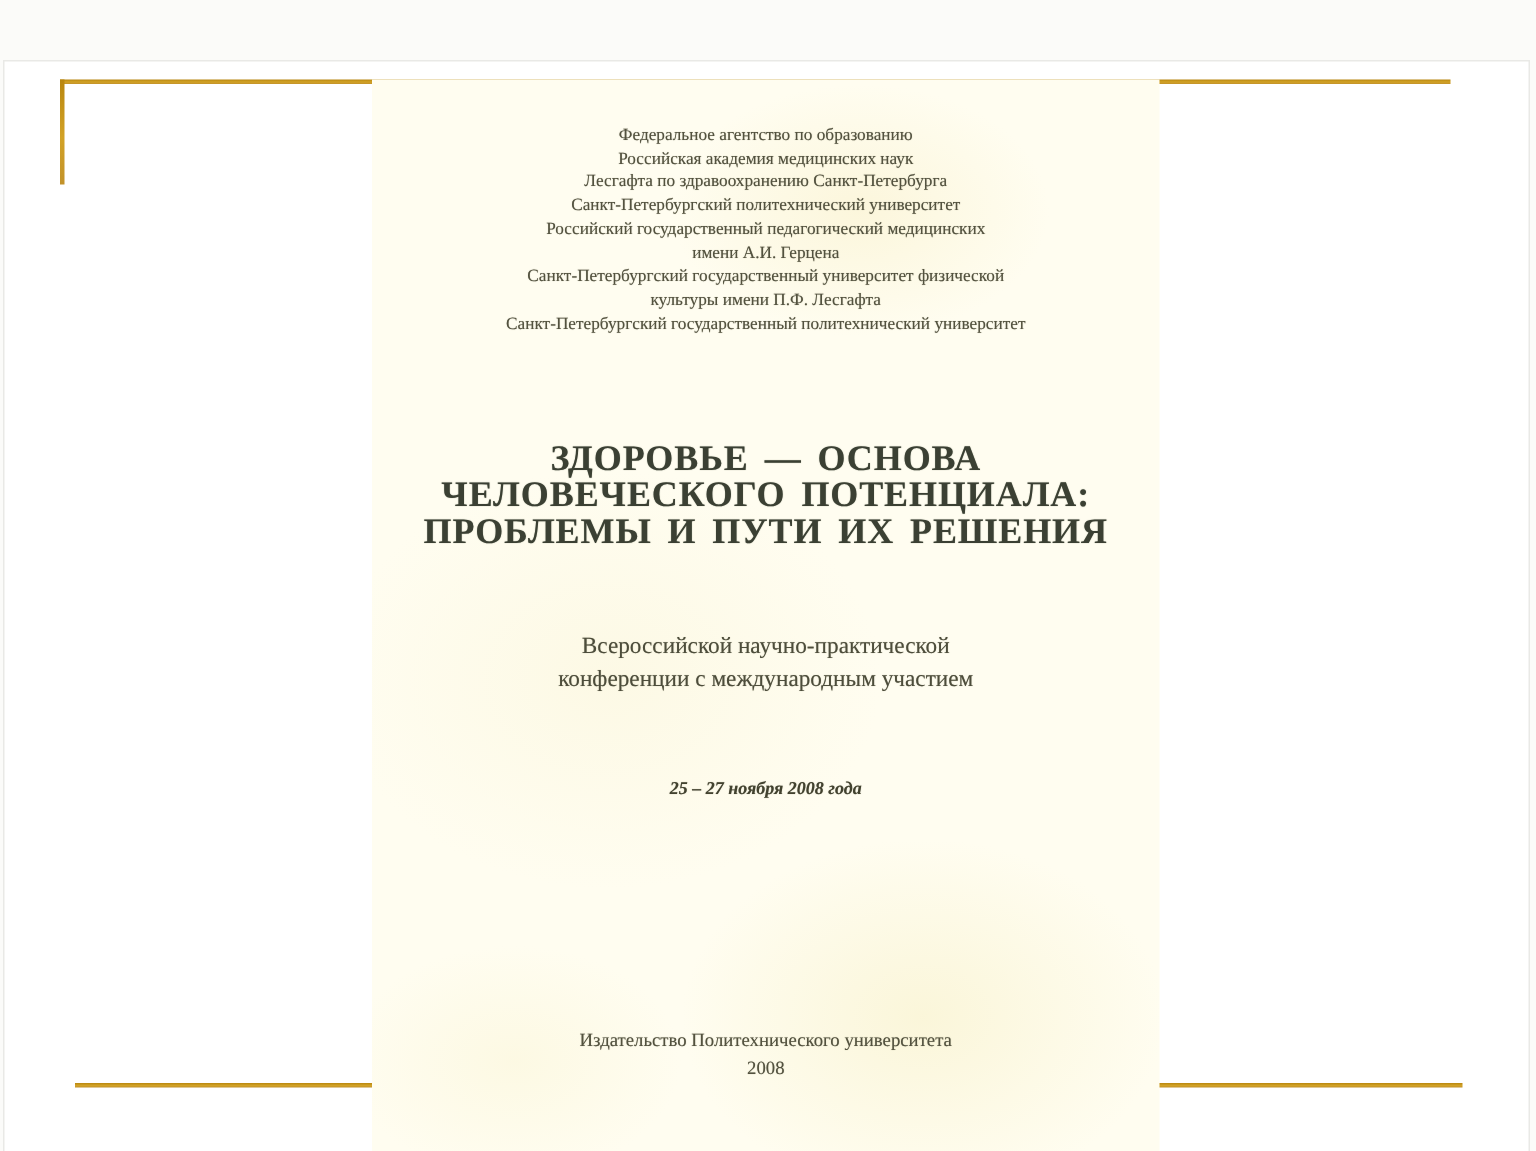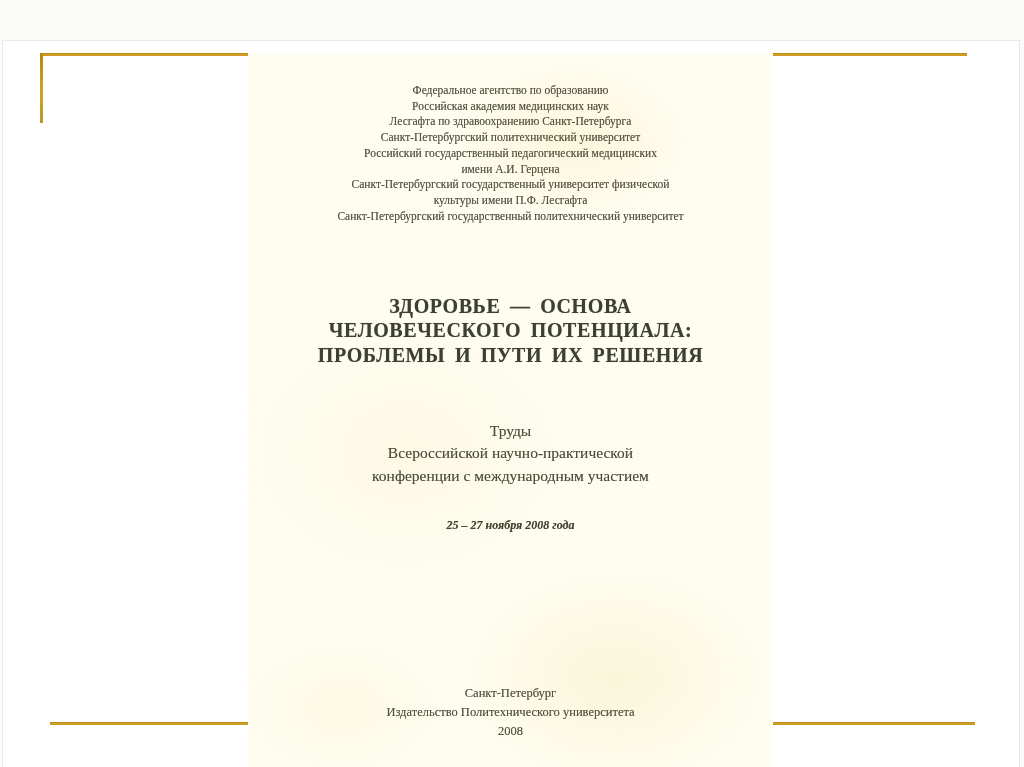--- a/index.html
+++ b/index.html
@@ -60,21 +60,21 @@
   }
   .institutions {
     top: 30px;
     font-size: 11.5px;
     line-height: 15.7px;
     color: #53523f;
     text-shadow: 0 0 0.6px rgba(90,90,65,0.55);
   }
   .book-title {
     top: 241px;
-    font-size: 20px;
+    font-size: 24px;
     line-height: 24.3px;
     font-weight: bold;
     letter-spacing: 0.6px;
     word-spacing: 4px;
     color: #3b4033;
     text-shadow: 0 0 0.7px rgba(55,65,48,0.5);
   }
   .proceedings {
     top: 367px;
     font-size: 15.5px;
@@ -123,28 +123,26 @@
       <div>Санкт-Петербургский государственный политехнический университет</div>
     </div>
 
     <div class="block book-title">
       <div>ЗДОРОВЬЕ — ОСНОВА</div>
       <div>ЧЕЛОВЕЧЕСКОГО ПОТЕНЦИАЛА:</div>
       <div>ПРОБЛЕМЫ И ПУТИ ИХ РЕШЕНИЯ</div>
     </div>
 
     <div class="block proceedings">
-      <div>Труды</div>
       <div>Всероссийской научно-практической</div>
       <div>конференции с международным участием</div>
     </div>
 
     <div class="block conf-date">25 – 27 ноября 2008 года</div>
 
     <div class="block imprint">
-      <div>Санкт-Петербург</div>
       <div>Издательство Политехнического университета</div>
       <div>2008</div>
     </div>
 
   </div>
 
 </div>
 
 </body></html>

